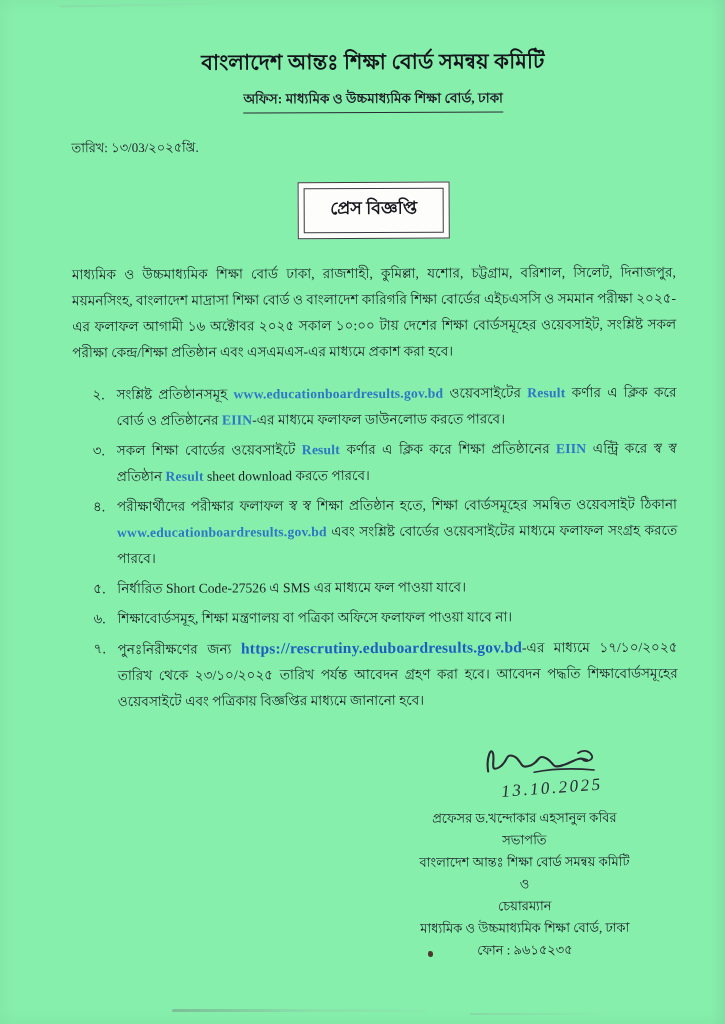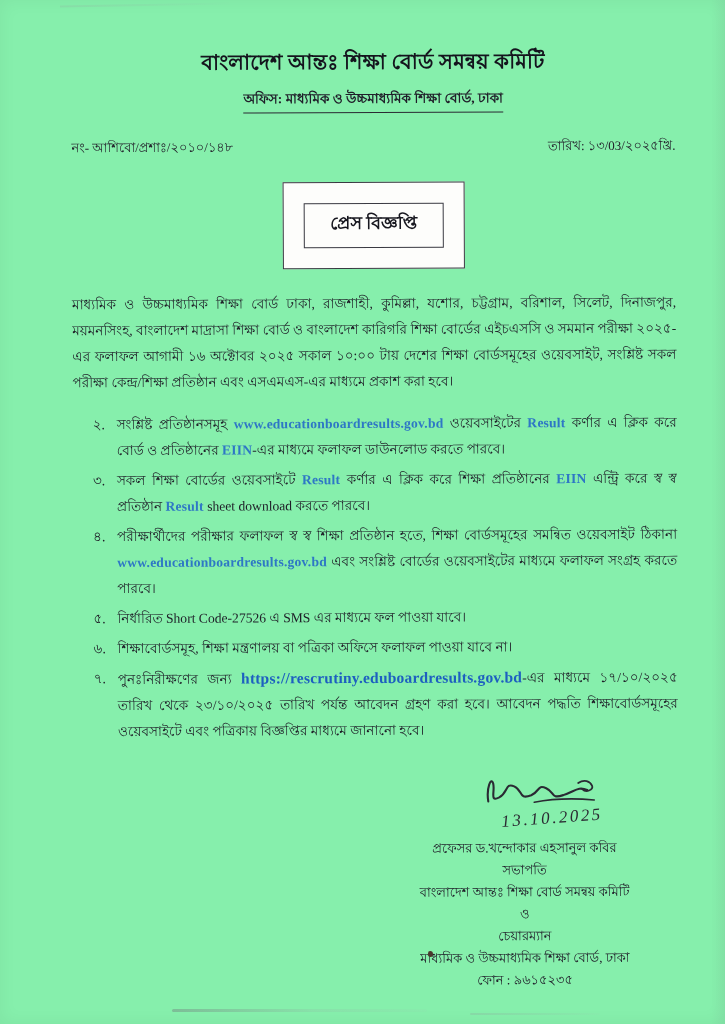--- a/index.html
+++ b/index.html
@@ -45,21 +45,21 @@
     display: flex;
     justify-content: space-between;
     margin-top: 24px;
     font-size: 13px;
     color: #23232c;
   }
   .notice-box-outer {
     margin: 24px auto 0 auto;
     width: max-content;
     border: 1.6px solid #3a3a42;
-    padding: 20px;
+    padding: 5px;
     background: #fdfdfb;
   }
   .notice-box-inner {
     border: 1px solid #3a3a42;
     padding: 6px 26px 8px 26px;
     font-size: 17.5px;
     font-weight: 700;
     color: #17171f;
   }
   
@@ -169,21 +169,20 @@
   <div class="content">
 
     <div class="header">
       <div class="org-title">বাংলাদেশ আন্তঃ শিক্ষা বোর্ড সমন্বয় কমিটি</div>
       <div>
         <span class="org-subtitle">অফিস: মাধ্যমিক ও উচ্চমাধ্যমিক শিক্ষা বোর্ড, ঢাকা</span>
       </div>
     </div>
 
     <div class="memo-row">
-      <span>নং- আশিবো/প্রশাঃ/২০১০/১৪৮</span>
       <span>তারিখ: ১৩/03/২০২৫খ্রি.</span>
     </div>
 
     <div class="notice-box-outer">
       <div class="notice-box-inner">প্রেস বিজ্ঞপ্তি</div>
     </div>
 
     <p class="intro">মাধ্যমিক ও উচ্চমাধ্যমিক শিক্ষা বোর্ড ঢাকা, রাজশাহী, কুমিল্লা, যশোর, চট্টগ্রাম, বরিশাল, সিলেট, দিনাজপুর, ময়মনসিংহ, বাংলাদেশ মাদ্রাসা শিক্ষা বোর্ড ও বাংলাদেশ কারিগরি শিক্ষা বোর্ডের এইচএসসি ও সমমান পরীক্ষা ২০২৫-এর ফলাফল আগামী ১৬ অক্টোবর ২০২৫ সকাল ১০:০০ টায় দেশের শিক্ষা বোর্ডসমূহের ওয়েবসাইট, সংশ্লিষ্ট সকল পরীক্ষা কেন্দ্র/শিক্ষা প্রতিষ্ঠান এবং এসএমএস-এর মাধ্যমে প্রকাশ করা হবে।</p>
 
     <div class="item-list">

